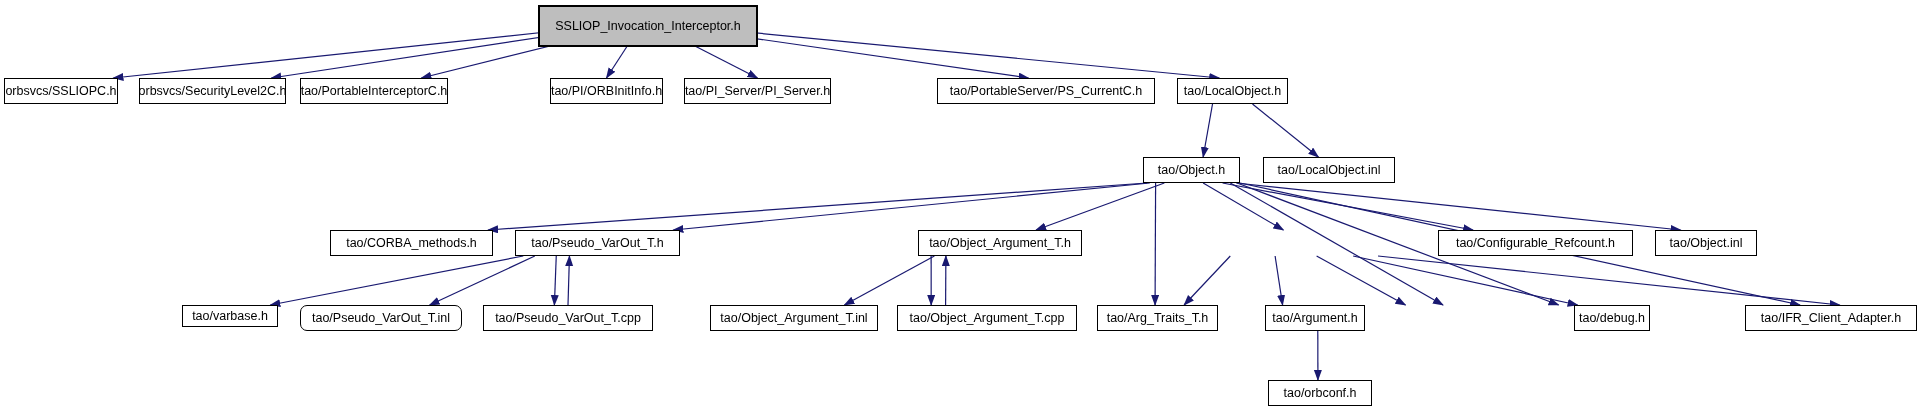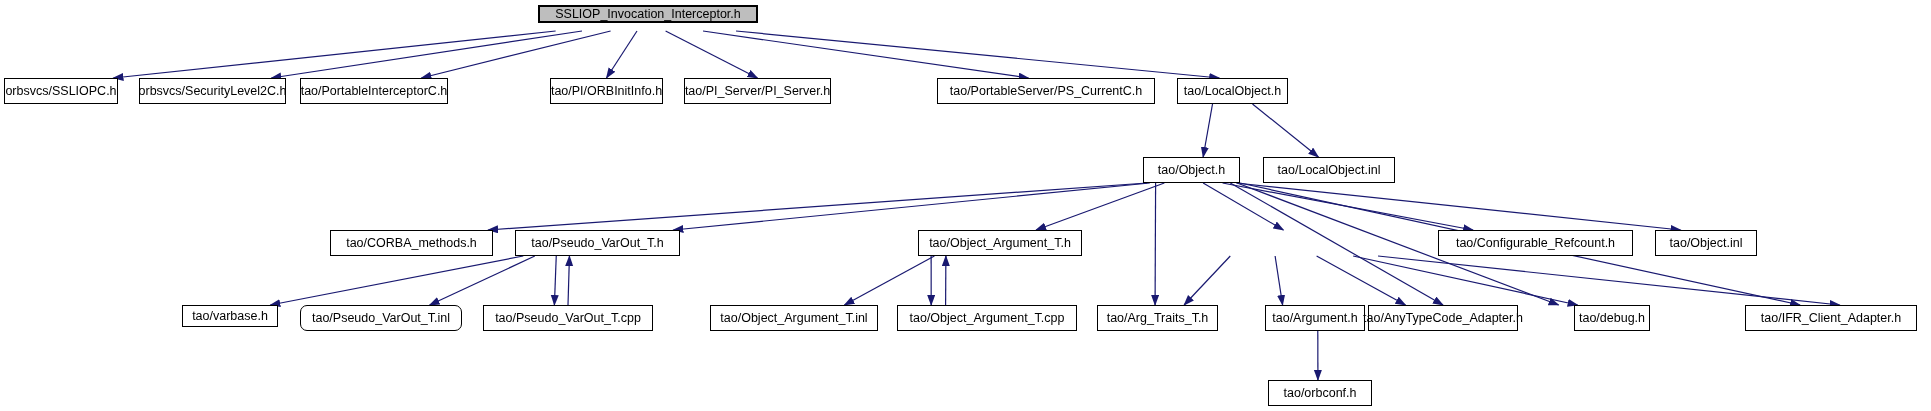--- a/index.html
+++ b/index.html
@@ -72,21 +72,21 @@
       <line x1="934.4" y1="256" x2="844.4" y2="305" stroke="#191970" stroke-width="1.2" marker-end="url(#arrow)"></line>
       <line x1="931.12" y1="256" x2="931.2" y2="305" stroke="#191970" stroke-width="1.2" marker-end="url(#arrow)"></line>
       <line x1="945.6" y1="305" x2="945.88" y2="256" stroke="#191970" stroke-width="1.2" marker-end="url(#arrow)"></line>
       <line x1="1230.28" y1="256" x2="1184.12" y2="305" stroke="#191970" stroke-width="1.2" marker-end="url(#arrow)"></line>
       <line x1="1275.1" y1="256" x2="1282.6" y2="305" stroke="#191970" stroke-width="1.2" marker-end="url(#arrow)"></line>
       <line x1="1316.6" y1="256" x2="1405.5" y2="305" stroke="#191970" stroke-width="1.2" marker-end="url(#arrow)"></line>
       <line x1="1353.12" y1="256" x2="1577.6" y2="305" stroke="#191970" stroke-width="1.2" marker-end="url(#arrow)"></line>
       <line x1="1378.02" y1="256" x2="1839.6" y2="305" stroke="#191970" stroke-width="1.2" marker-end="url(#arrow)"></line>
       <line x1="1317.8" y1="331" x2="1317.92" y2="380" stroke="#191970" stroke-width="1.2" marker-end="url(#arrow)"></line>
     </svg>
-<div class="node root" style="left: 538px; top: 5px; width: 220px; height: 18px;">SSLIOP_Invocation_Interceptor.h</div>
+<div class="node root" style="left: 538px; top: 5px; width: 220px; height: 42px;">SSLIOP_Invocation_Interceptor.h</div>
     <div class="node" style="left: 4px; top: 78px; width: 114px; height: 26px;">orbsvcs/SSLIOPC.h</div>
     <div class="node" style="left: 139px; top: 78px; width: 147px; height: 26px;">orbsvcs/SecurityLevel2C.h</div>
     <div class="node" style="left: 300px; top: 78px; width: 148px; height: 26px;">tao/PortableInterceptorC.h</div>
     <div class="node" style="left: 550px; top: 78px; width: 113px; height: 26px;">tao/PI/ORBInitInfo.h</div>
     <div class="node" style="left: 684px; top: 78px; width: 147px; height: 26px;">tao/PI_Server/PI_Server.h</div>
     <div class="node" style="left: 937px; top: 78px; width: 218px; height: 26px; text-align: center;">tao/PortableServer/PS_CurrentC.h</div>
     <div class="node" style="left: 1177px; top: 78px; width: 111px; height: 26px;">tao/LocalObject.h</div>
     <div class="node" style="left: 1143px; top: 157px; width: 97px; height: 26px;">tao/Object.h</div>
     <div class="node" style="left: 1263px; top: 157px; width: 132px; height: 26px;">tao/LocalObject.inl</div>
     <div class="node" style="left: 330px; top: 230px; width: 163px; height: 26px;">tao/CORBA_methods.h</div>
@@ -94,17 +94,16 @@
     <div class="node" style="left: 918px; top: 230px; width: 164px; height: 26px;">tao/Object_Argument_T.h</div>
     <div class="node" style="left: 1438px; top: 230px; width: 195px; height: 26px;">tao/Configurable_Refcount.h</div>
     <div class="node" style="left: 1655px; top: 230px; width: 102px; height: 26px;">tao/Object.inl</div>
     <div class="node" style="left: 182px; top: 305px; width: 96px; height: 22px;">tao/varbase.h</div>
     <div class="node" style="left: 300px; top: 305px; width: 162px; height: 26px; border-radius: 7px;">tao/Pseudo_VarOut_T.inl</div>
     <div class="node" style="left: 483px; top: 305px; width: 170px; height: 26px;">tao/Pseudo_VarOut_T.cpp</div>
     <div class="node" style="left: 710px; top: 305px; width: 168px; height: 26px;">tao/Object_Argument_T.inl</div>
     <div class="node" style="left: 897px; top: 305px; width: 180px; height: 26px;">tao/Object_Argument_T.cpp</div>
     <div class="node" style="left: 1097px; top: 305px; width: 121px; height: 26px;">tao/Arg_Traits_T.h</div>
     <div class="node" style="left: 1265px; top: 305px; width: 100px; height: 26px;">tao/Argument.h</div>
-    <div class="node" style="left: 1368px; top: 305px; width: 150px; height: 26px;">tao/AnyTypeCode_Adapter.h</div>
     <div class="node" style="left: 1532px; top: 305px; width: 76px; height: 26px; margin-left: 42px;">tao/debug.h</div>
     <div class="node" style="left: 1745px; top: 305px; width: 172px; height: 26px;">tao/IFR_Client_Adapter.h</div>
     <div class="node" style="left: 1268px; top: 380px; width: 104px; height: 26px;">tao/orbconf.h</div>
   </div>
 
 </body></html>

